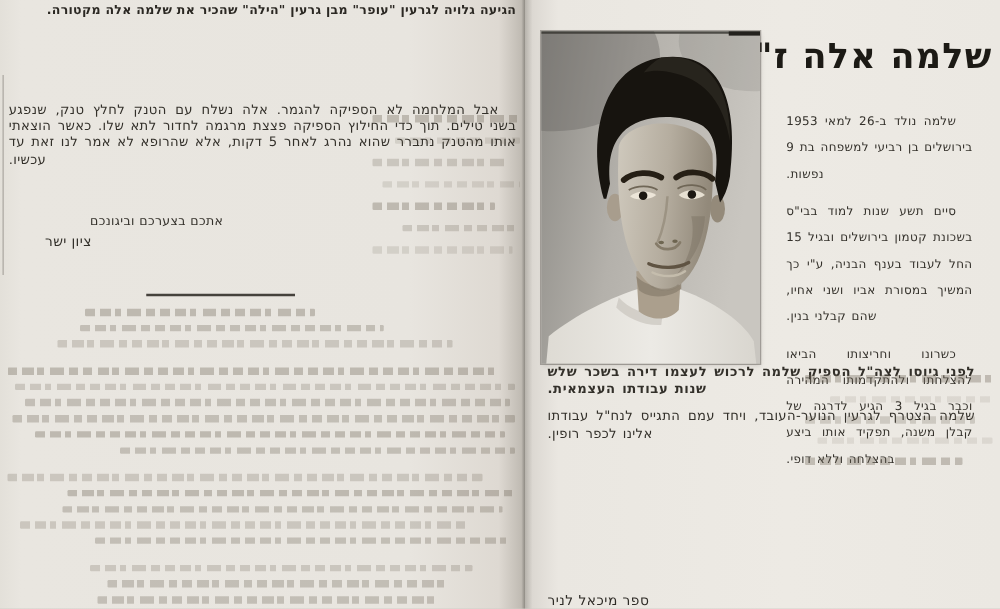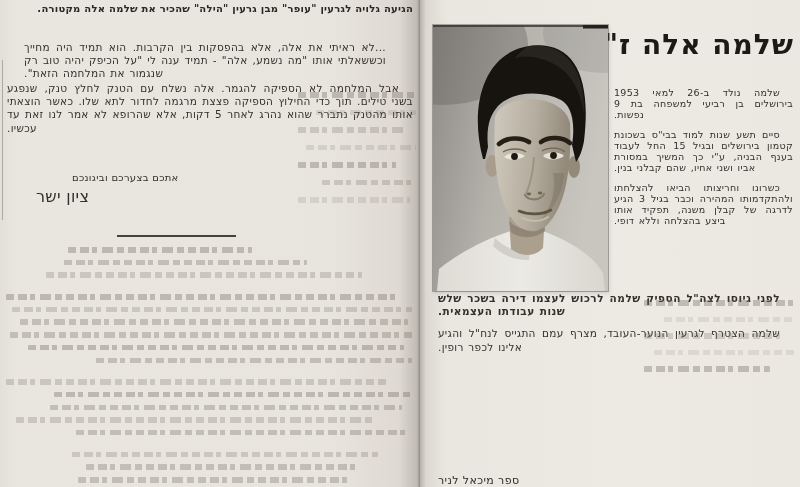--- a/index.html
+++ b/index.html
@@ -35,21 +35,21 @@
   .lp-par{position:absolute;font-size:10.5px;line-height:13.4px;text-indent:14px;}
   .lp-header{
     position:absolute;top:3px;right:7px;left:6px;
     font-size:10px;font-weight:bold;letter-spacing:.25px;
     text-align:right;white-space:nowrap;color:#2b2823;
   }
   .lp-quote{top:30px;right:34px;left:24px;text-indent:0;}
   .lp-p2{top:71px;right:7px;left:7px;}
   .lp-p3{top:127px;right:7px;left:7px;}
   .lp-cond{position:absolute;top:172px;left:72px;font-size:10px;letter-spacing:.3px;}
-  .lp-sig{position:absolute;top:187px;left:36px;font-size:16px;letter-spacing:.3px;}
+  .lp-sig{position:absolute;top:187px;left:36px;font-size:11px;letter-spacing:.3px;}
   .lp-divider{position:absolute;top:235px;left:117px;width:119px;border-top:2px solid #45423c;}
 
   
   .ghost{position:absolute;color:#6e6557;}
   .gl{
     height:5.5px;margin:0 0 7.2px;border-radius:1px;
     background:repeating-linear-gradient(90deg,
       currentColor 0 8px,transparent 8px 12px,
       currentColor 12px 21px,transparent 21px 24px,
       currentColor 24px 29px,transparent 29px 34px,
@@ -72,35 +72,34 @@
     font-family:"DejaVu Serif","DejaVu Sans",sans-serif;
     font-size:28px;font-weight:bold;letter-spacing:1px;color:#1c1a15;
   }
   .photo{
     position:absolute;left:13px;top:25px;width:175px;height:266px;
     box-shadow:0 0 0 1px rgba(70,66,60,.4), 1px 2px 4px rgba(60,56,50,.18);
     background:#bdbab4;
   }
   .photo svg{display:block;width:100%;height:100%;}
   .col{position:absolute;left:194px;top:87px;width:179px;}
-  .col p{font-size:9.5px;line-height:11px;margin:0 0 9px;text-indent:13px;}
+  .col p{font-size:9.5px;line-height:21px;margin:0 15px 9px;text-indent:13px;}
   .fullp{position:absolute;left:18px;top:292px;width:356px;}
   .fullp p{font-size:10.5px;line-height:13.2px;margin:0 0 9px;text-indent:14px;}
   .fullp p.bold{font-weight:bold;letter-spacing:.5px;}
   .caption{position:absolute;left:18px;top:474px;font-size:11px;letter-spacing:.4px;color:#2f2c27;}
 </style>
 </head>
 <body>
 
 <div class="spread">
 
   <div class="page page-left" dir="rtl">
     <div class="lp-header">הגיעה גלויה לגרעין "עופר" מבן גרעין "הילה" שהכיר את שלמה אלה מקטורה.</div>
 
-    <p class="tw lp-par lp-quote">...לא ראיתי את אלה, אלא בהפסקות בין הקרבות. הוא תמיד היה מחייך וכששאלתי אותו "מה נשמע, אלה" - תמיד ענה לי "על הכיפק יהיה טוב רק שנגמור את המלחמה הזאת".</p>
 
     <p class="tw lp-par lp-p2">אבל המלחמה לא הספיקה להגמר. אלה נשלח עם הטנק לחלץ טנק, שנפגע בשני טילים. תוך כדי החילוץ הספיקה פצצת מרגמה לחדור לתא שלו. כאשר הוצאתי אותו מהטנק נתברר שהוא נהרג לאחר 5 דקות, אלא שהרופא לא אמר לנו זאת עד עכשיו.</p>
 
 
     <div class="lp-cond">אתכם בצערכם וביגונכם</div>
     <div class="lp-sig">ציון ישר</div>
 
     <div class="lp-divider"></div>
 
     <div class="ghost ghost-main">
@@ -207,21 +206,21 @@
     </div>
 
     <div class="col tw">
       <p class="tw">שלמה נולד ב-26 למאי 1953 בירושלים בן רביעי למשפחה בת 9 נפשות.</p>
       <p class="tw">סיים תשע שנות למוד בבי"ס בשכונת קטמון בירושלים ובגיל 15 החל לעבוד בענף הבניה, ע"י כך המשיך במסורת אביו ושני אחיו, שהם קבלני בנין.</p>
       <p class="tw">כשרונו וחריצותו הביאו להצלחתו ולהתקדמותו המהירה וכבר בגיל 3 הגיע לדרגה של קבלן משנה, תפקיד אותו ביצע בהצלחה וללא דופי.</p>
     </div>
 
     <div class="fullp">
       <p class="tw bold">לפני גיוסו לצה"ל הספיק שלמה לרכוש לעצמו דירה בשכר שלש שנות עבודתו העצמאית.</p>
-      <p class="tw">שלמה הצטרף לגרעין הנוער-העובד, מצרף עמם התגייס לנח"ל והגיע אלינו לכפר רופין.</p>
+      <p class="tw">שלמה הצטרף לגרעין הנוער-העובד, ויחד עמם התגייס לנח"ל עבודתו אלינו לכפר רופין.</p>
     </div>
 
     <div class="caption">ספר מיכאל לניר</div>
 
     <div class="ghost ghost-rp">
       <div class="gl"></div>
       <div class="gl" style="margin-left:20px;"></div>
       <div class="gl" style="margin-right:14px;"></div>
       <div class="gl" style="margin-left:10px;"></div>
       <div class="gl" style="margin-right:24px;"></div>

